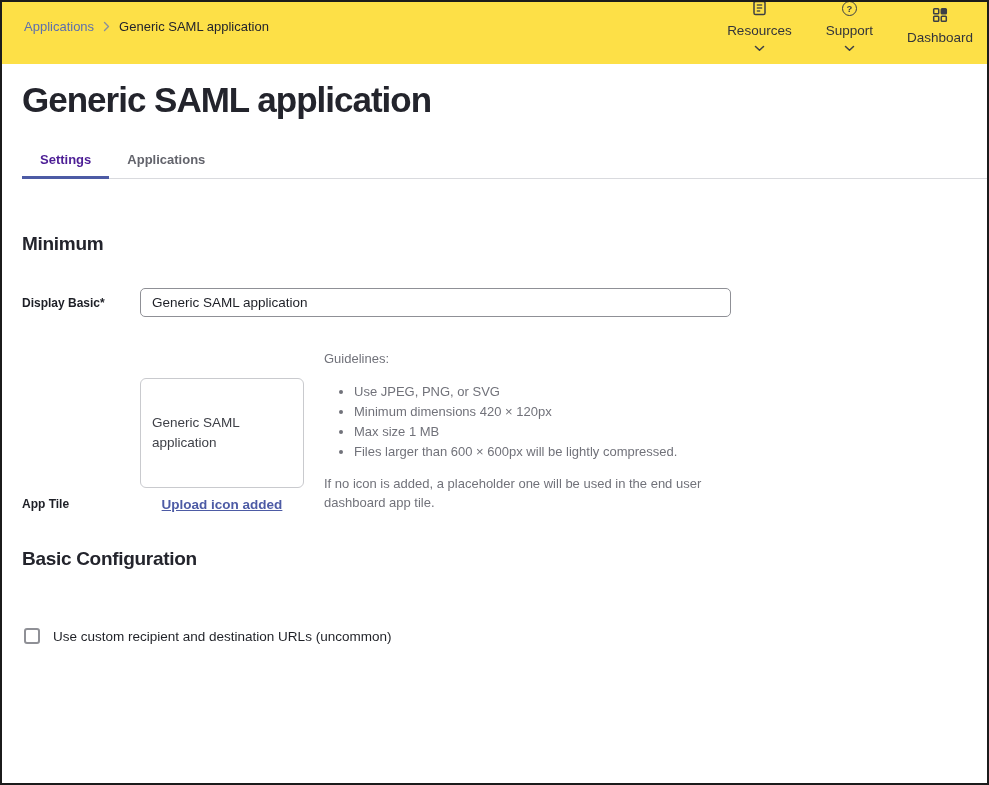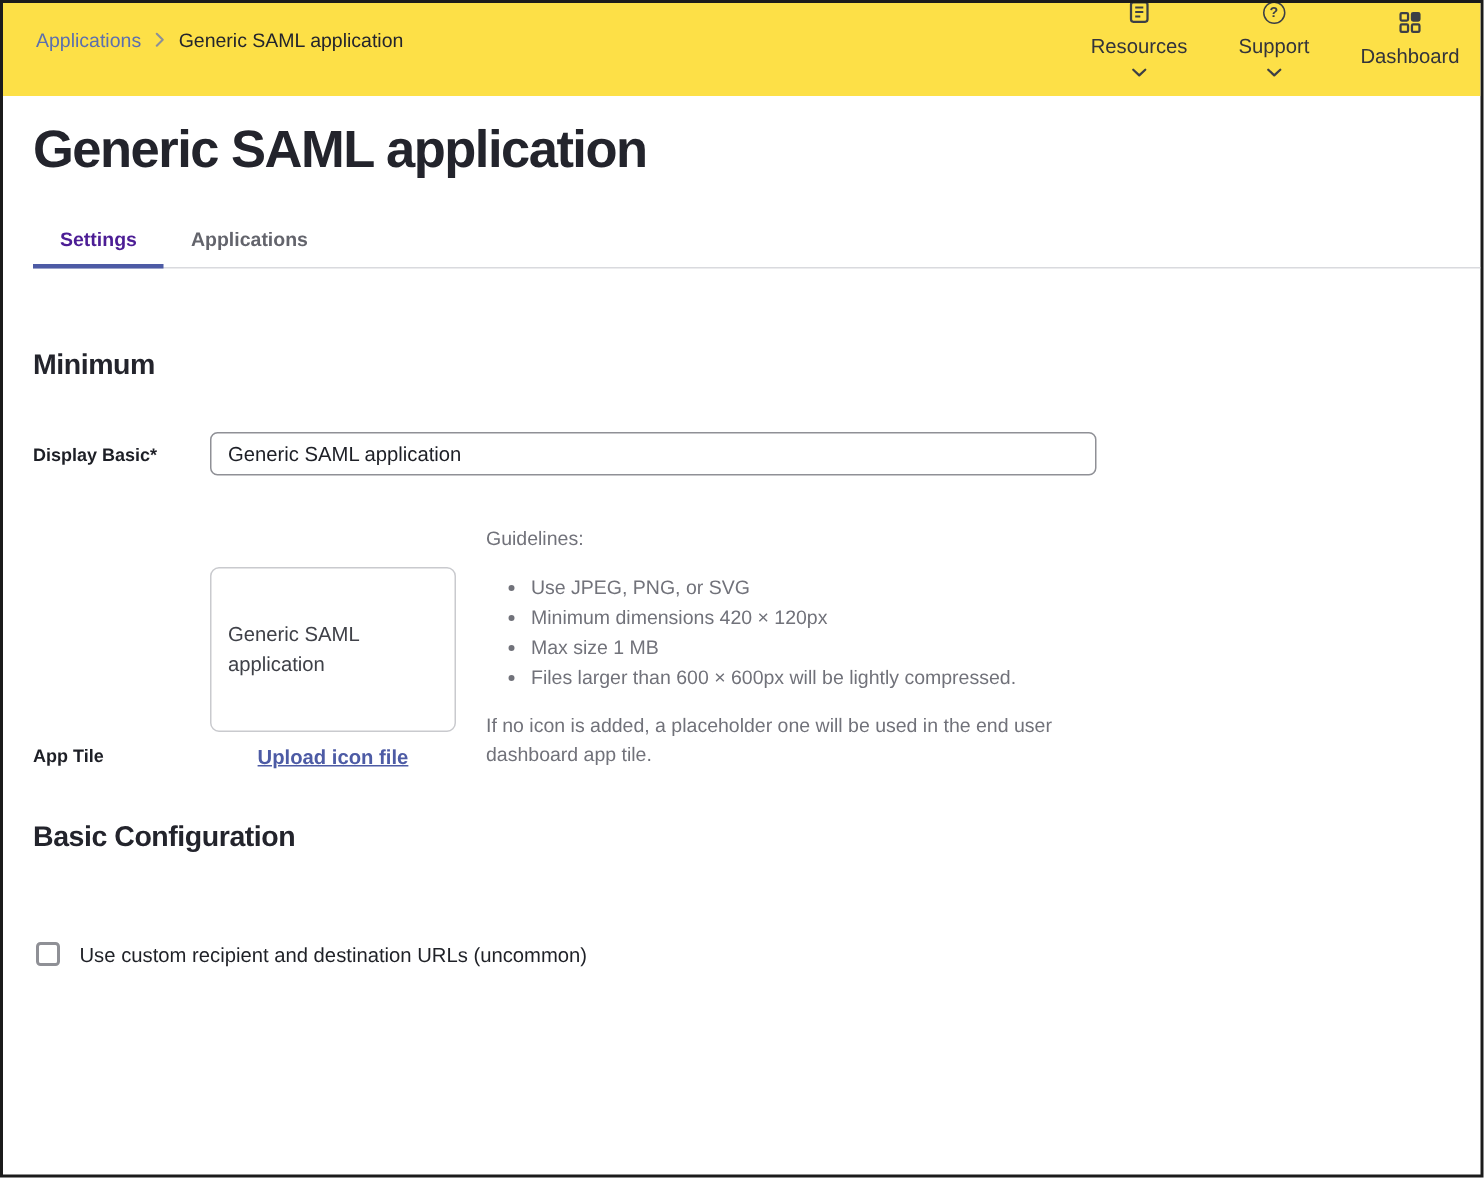--- a/index.html
+++ b/index.html
@@ -219,21 +219,21 @@
     </div>
 
 
     <div class="row row-app-tile">
       <label class="field-label">App Tile</label>
 
       <div class="tile-col">
         <div class="tile-box">
           <span>Generic SAML application</span>
         </div>
-        <a class="upload-link">Upload icon file</a>
+        <a class="upload-link">Upload icon added</a>
       </div>
 
       <div class="guide-col">
         <div class="guide-title">Guidelines:</div>
         <ul class="guide-list">
           <li>Use JPEG, PNG, or SVG</li>
           <li>Minimum dimensions 420 × 120px</li>
           <li>Max size 1 MB</li>
           <li>Files larger than 600 × 600px will be lightly compressed.</li>
         </ul>

